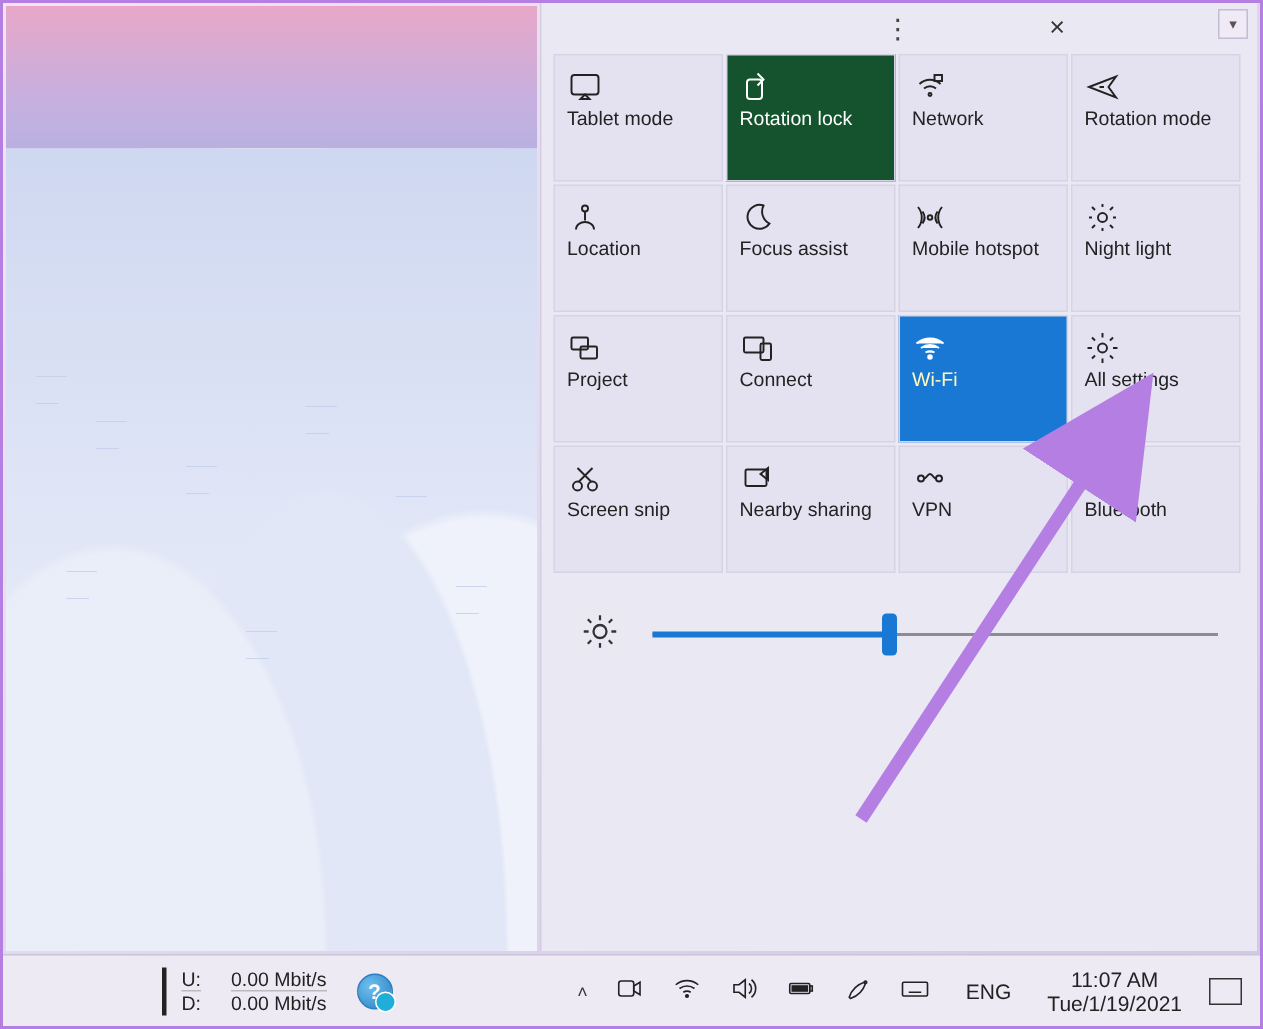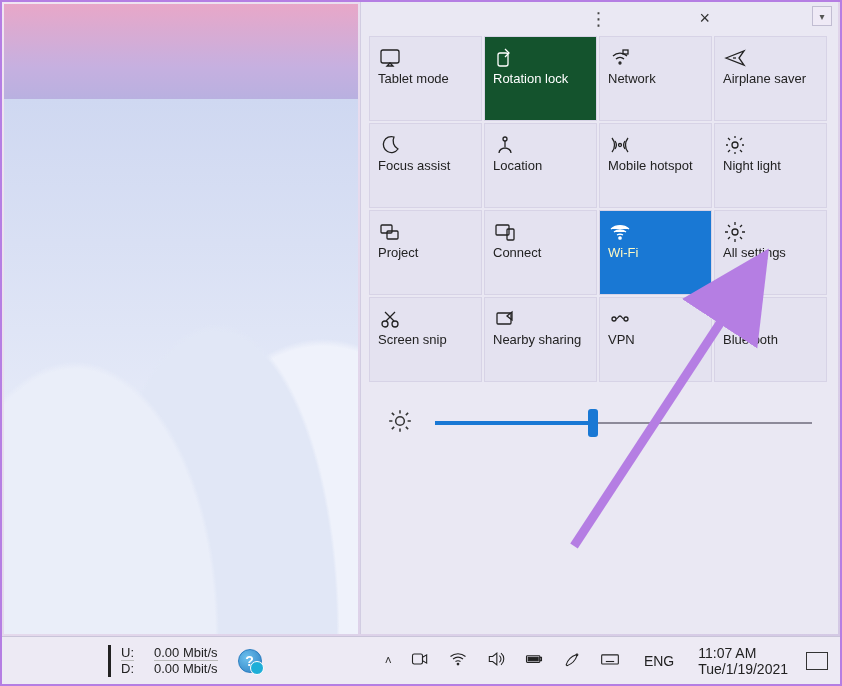--- a/index.html
+++ b/index.html
@@ -124,21 +124,21 @@
       display:flex; align-items:center; gap:6px;
       padding-left:100px;
       font-size:13px;color:#222;
     }
     .vbar{width:3px;height:32px;background:#222;margin-right:4px}
     .net-col{display:flex;flex-direction:column;line-height:15px;margin-right:14px}
     .net-col span:first-child{border-bottom:1px solid #bbb}
     .tray{margin-left:auto;display:flex;align-items:center;gap:18px;padding-right:6px}
     .tray svg{width:20px;height:20px;stroke:#222;fill:none;stroke-width:1.3}
     .lang{font-size:14px;color:#222;padding:0 6px}
-    .clock{display:flex;flex-direction:column;line-height:16px;font-size:14px;color:#222}
+    .clock{display:flex;flex-direction:column;align-items:center;line-height:16px;font-size:14px;color:#222}
     .chevup{font-size:12px;color:#333}
     .help-badge{width:24px;height:24px;border-radius:50%;
       background:radial-gradient(circle at 35% 35%, #6cc0ee, #2b7ec1);
       border:1px solid #2b7ec1;position:relative;color:#fff;
       display:flex;align-items:center;justify-content:center;font-size:14px;font-weight:bold}
     .help-badge::after{content:"";position:absolute;right:-3px;bottom:-3px;width:12px;height:12px;border-radius:50%;background:#1eaed8;border:1px solid #fff}
     .notif-box{width:22px;height:18px;border:1.5px solid #333}
   </style>
 </head>
 <body>
@@ -189,37 +189,37 @@
           </svg>
         </span>
         <span class="tile-label">Network</span>
       </div>
       <div class="tile">
         <span class="ico">
           <svg viewBox="0 0 24 24">
             <use href="#airplane-icon"></use>
           </svg>
         </span>
-        <span class="tile-label">Airplane saver</span>
+        <span class="tile-label">Rotation mode</span>
+      </div>
+      <div class="tile">
+        <span class="ico">
+          <svg viewBox="0 0 24 24">
+            <use href="#location-icon"></use>
+          </svg>
+        </span>
+        <span class="tile-label">Location</span>
       </div>
       <div class="tile">
         <span class="ico">
           <svg viewBox="0 0 24 24">
             <use href="#moon-icon"></use>
           </svg>
         </span>
         <span class="tile-label">Focus assist</span>
-      </div>
-      <div class="tile">
-        <span class="ico">
-          <svg viewBox="0 0 24 24">
-            <use href="#location-icon"></use>
-          </svg>
-        </span>
-        <span class="tile-label">Location</span>
       </div>
       <div class="tile">
         <span class="ico">
           <svg viewBox="0 0 24 24">
             <use href="#hotspot-icon"></use>
           </svg>
         </span>
         <span class="tile-label">Mobile hotspot</span>
       </div>
       <div class="tile">

